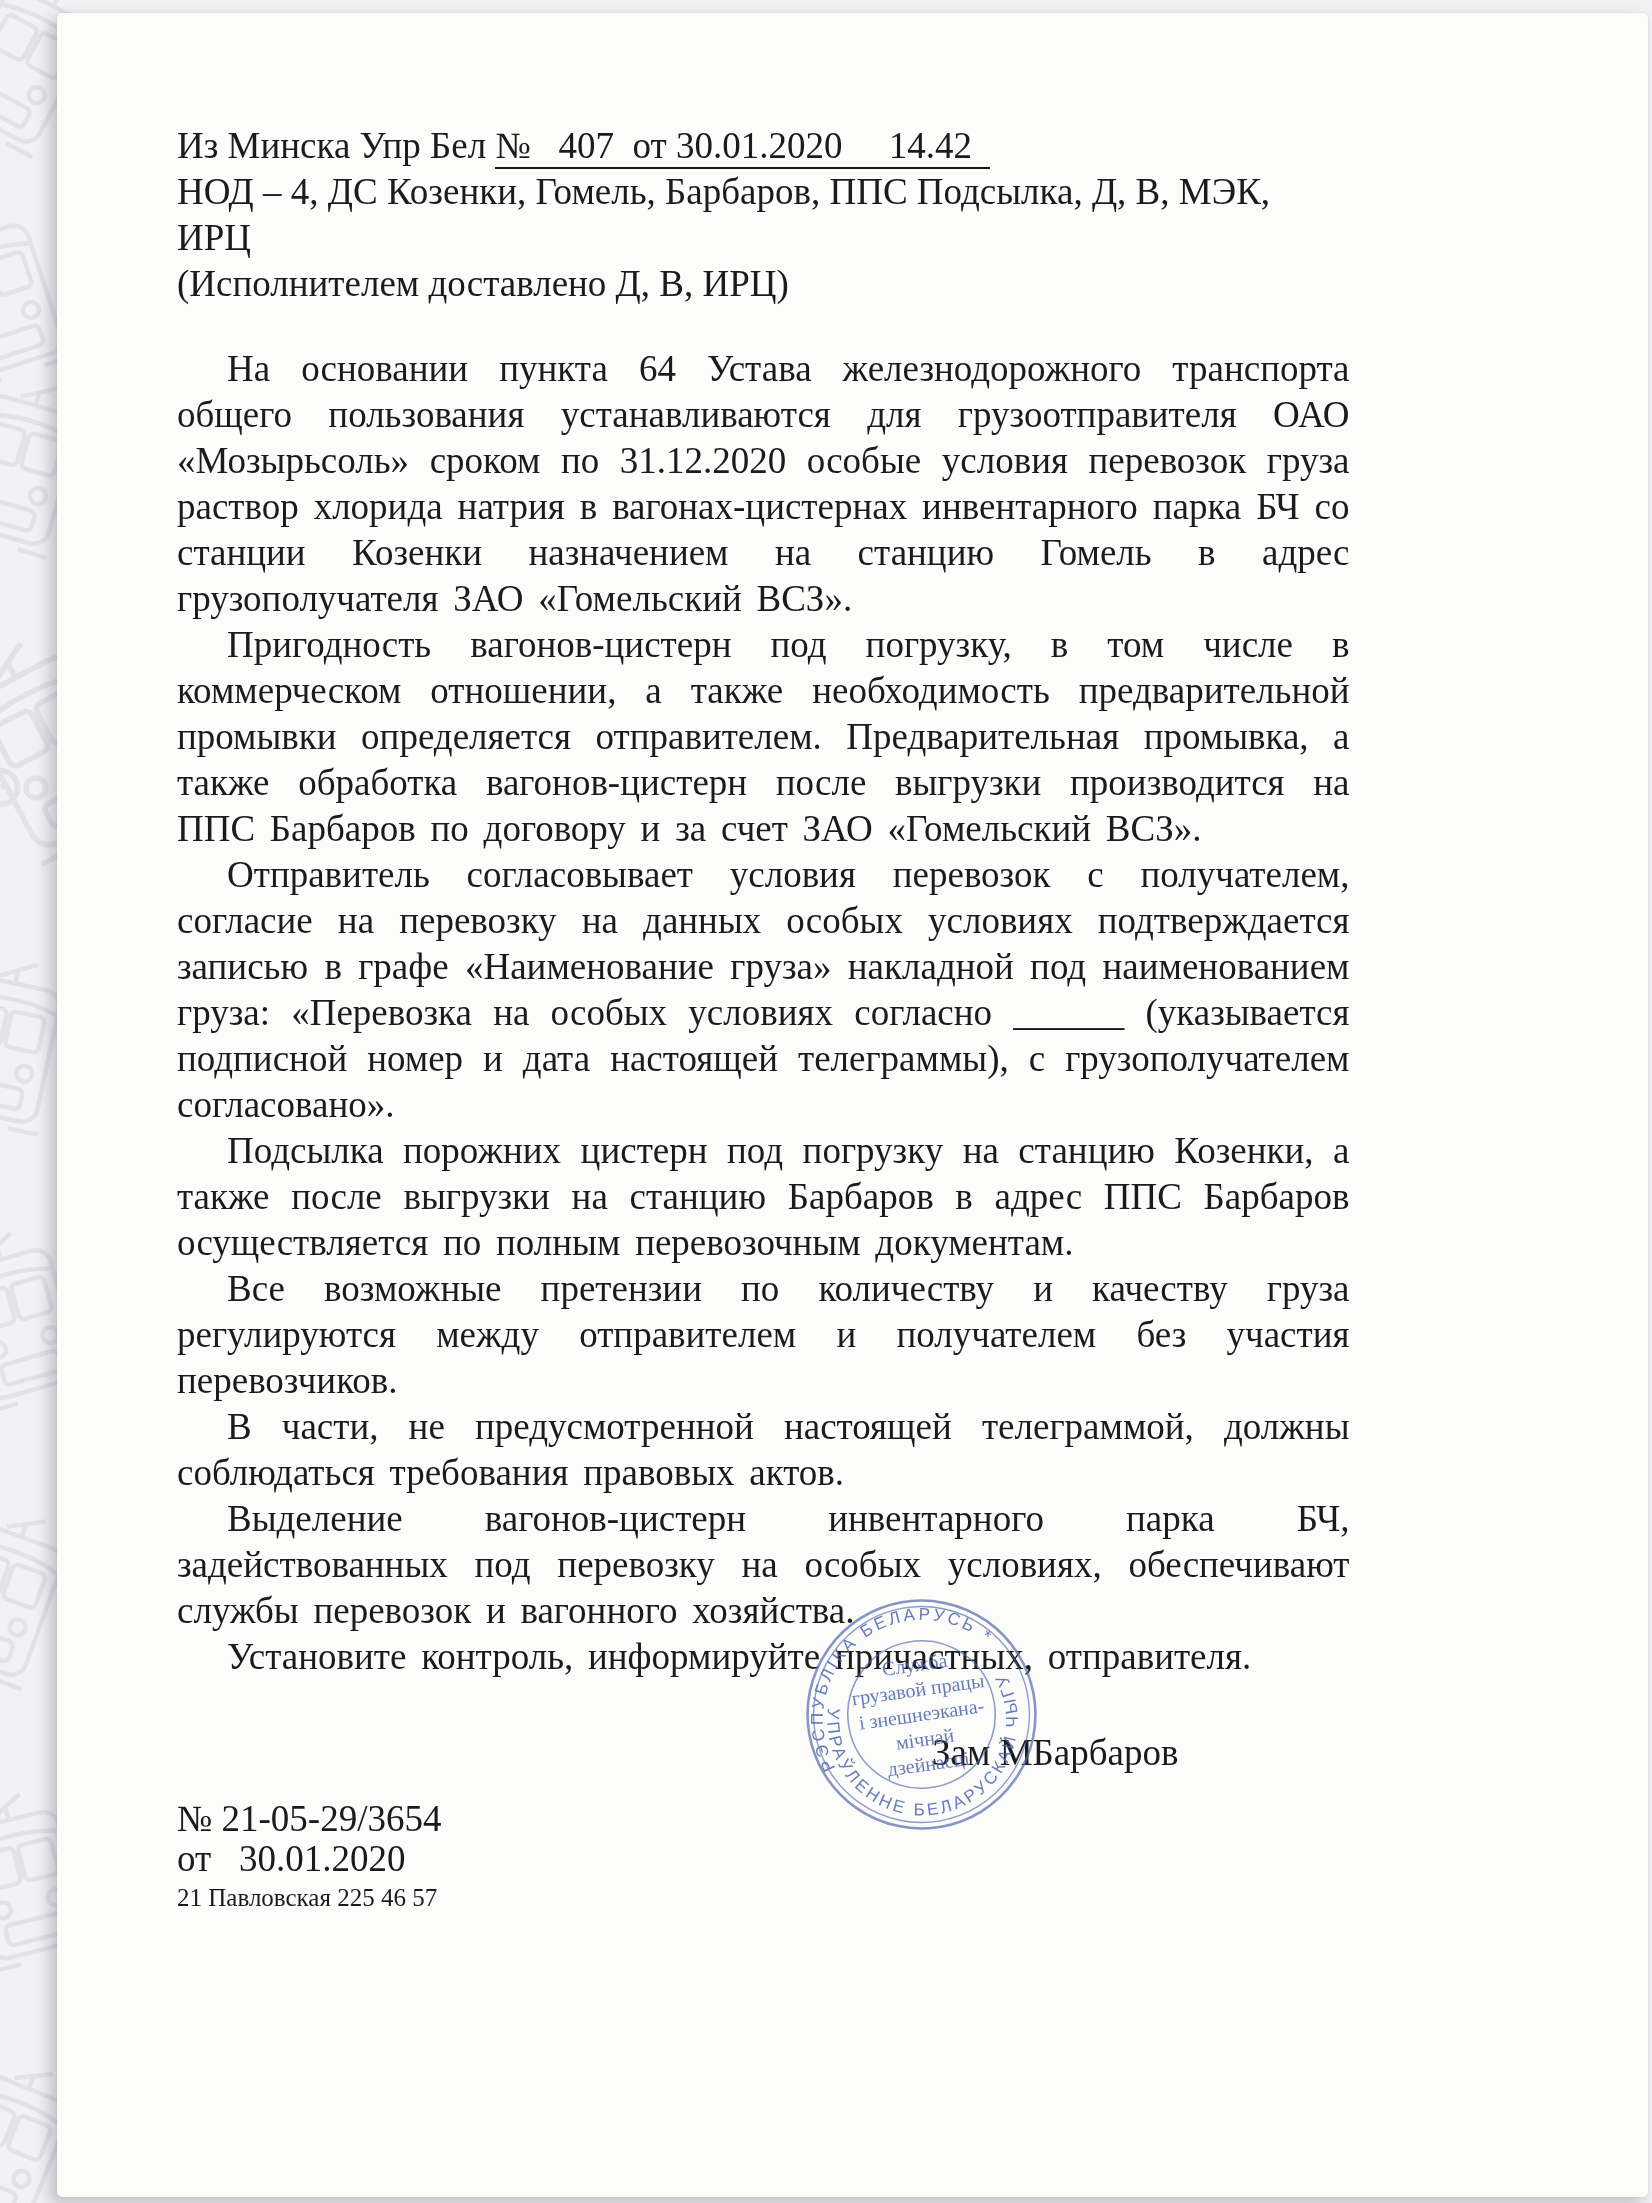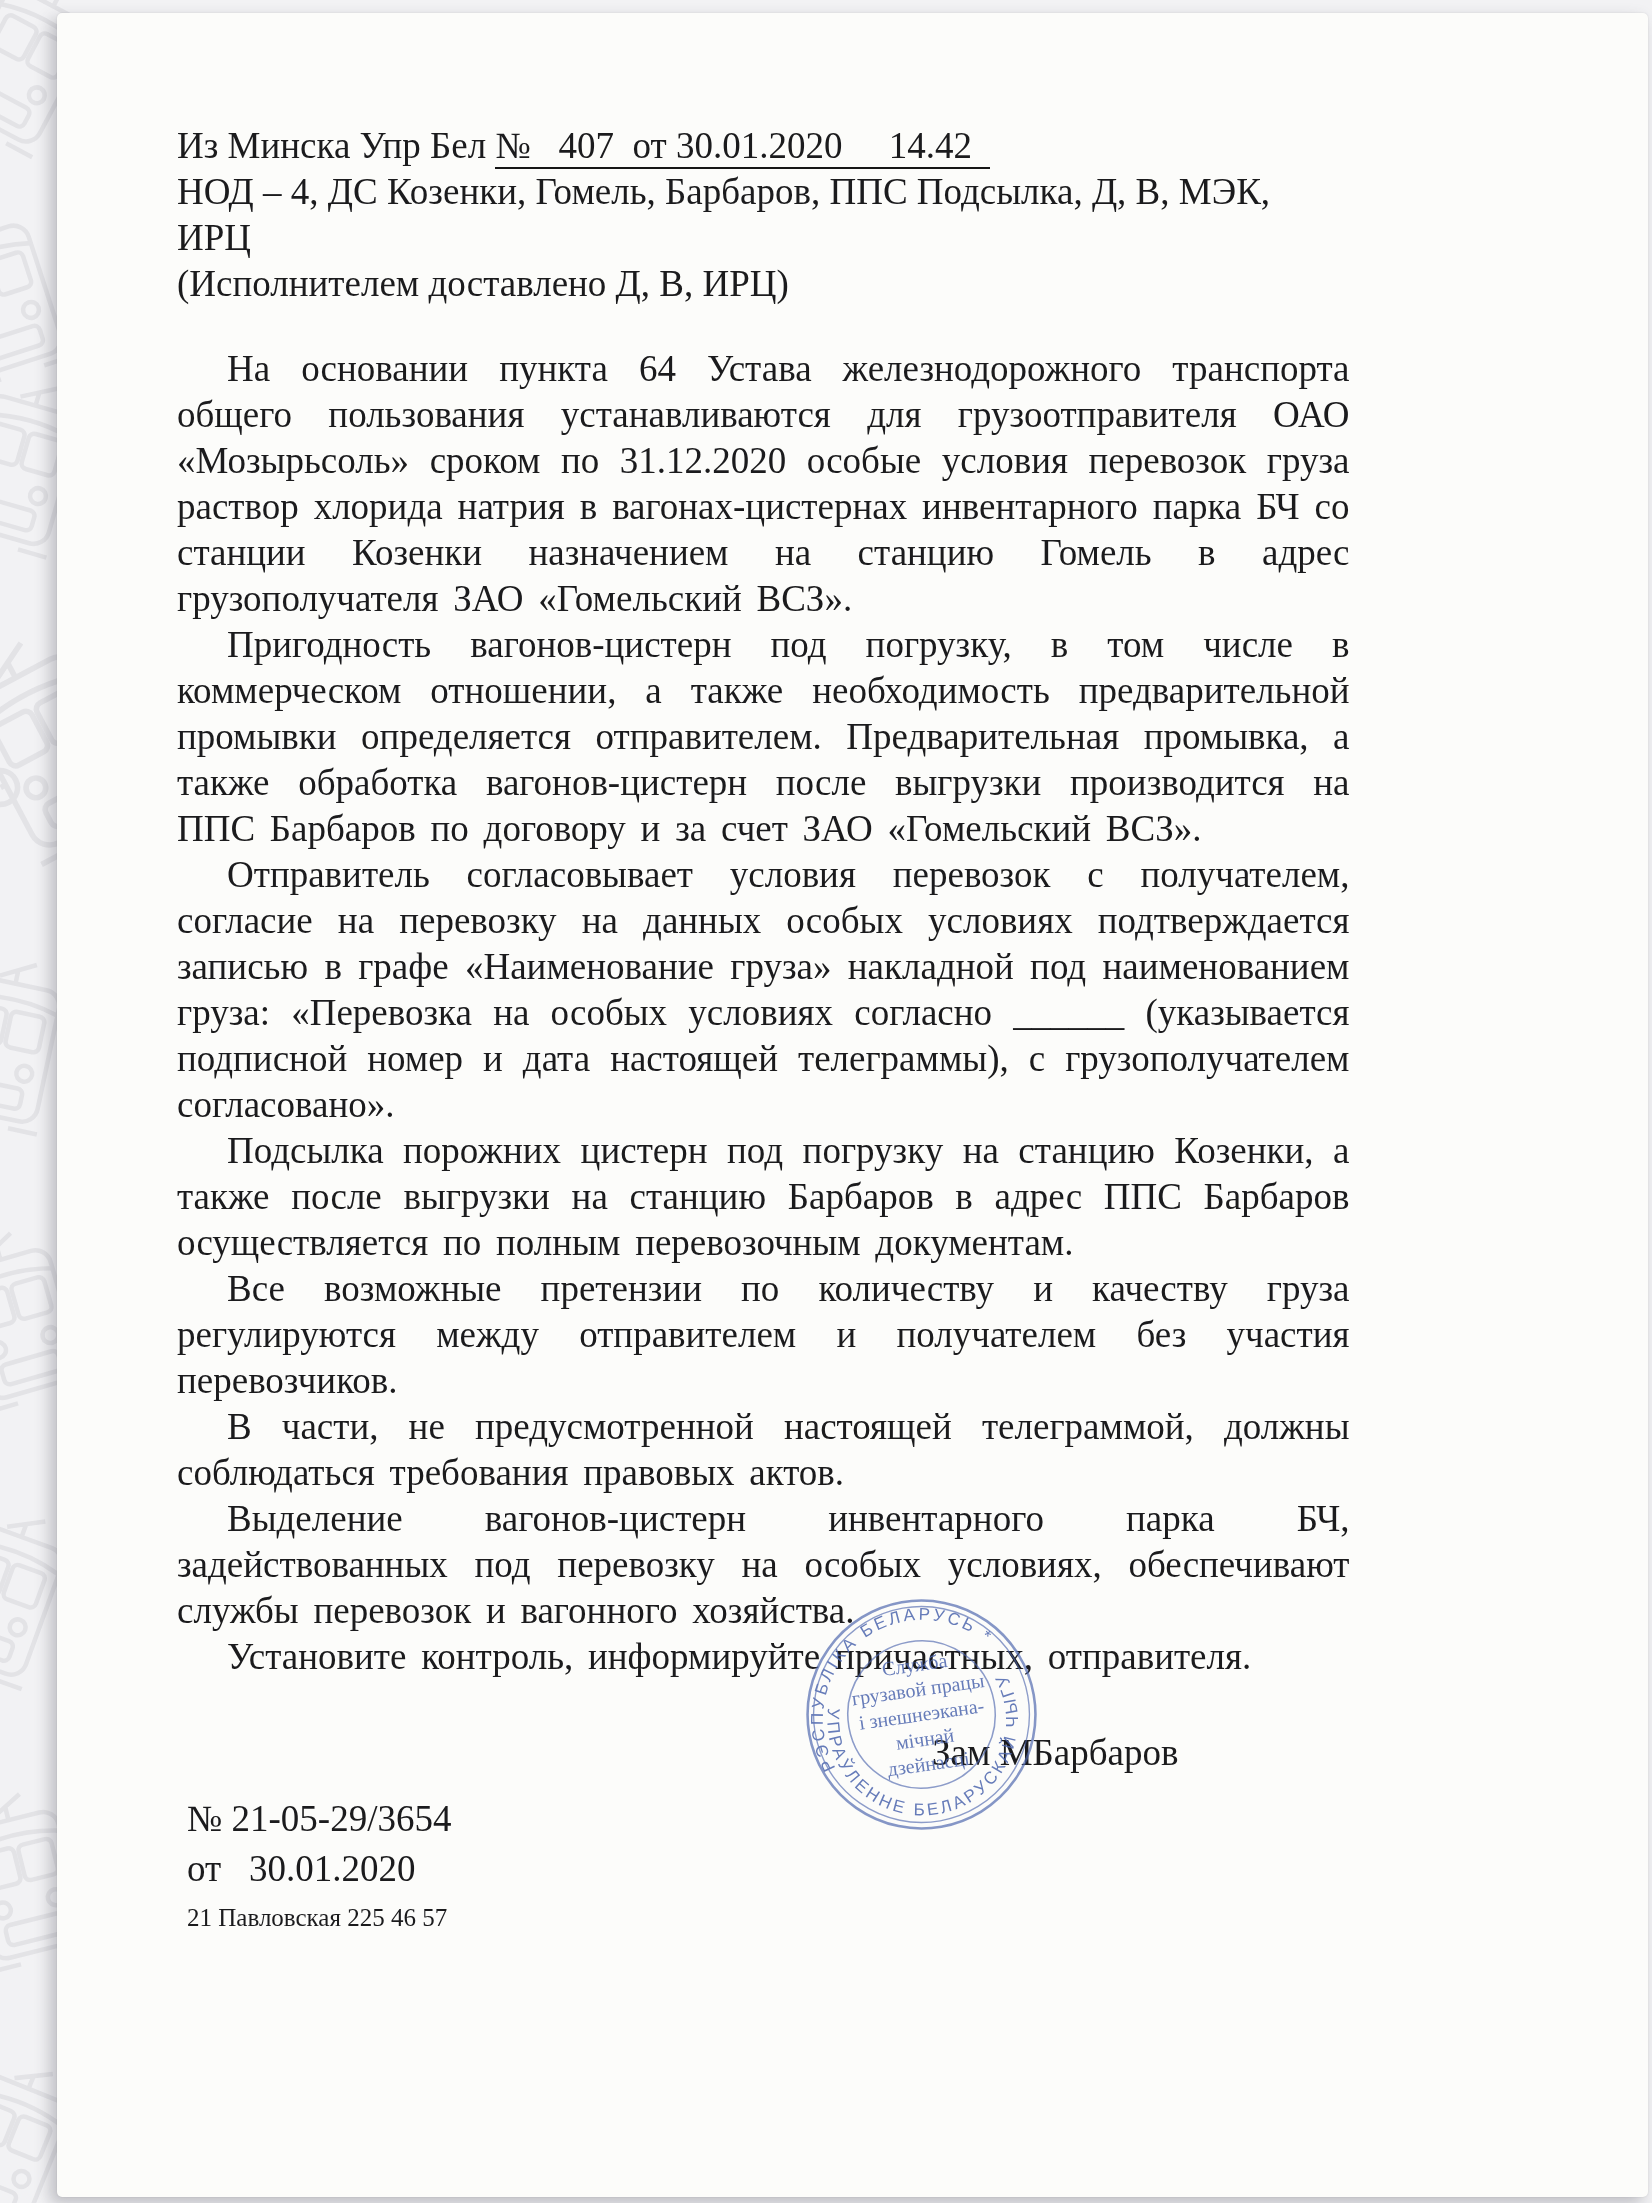--- a/index.html
+++ b/index.html
@@ -54,21 +54,21 @@
   .sig-row{
     margin-top:50px;
     display:flex;
     justify-content:flex-end;
     padding-left:456px;
     padding-right:171px;
     line-height:46px;
   }
 
   .ftr{ margin-top:23px; }
-  .ftr p{ margin:10px; line-height:40px; }
+  .ftr p{ margin:0; line-height:40px; }
   .ftr .small{
     font-size:25px;
     line-height:37px;
   }
 
   
   .stamp{
     position:absolute;
     left:736px; top:1573px;
     width:257px; height:257px;

